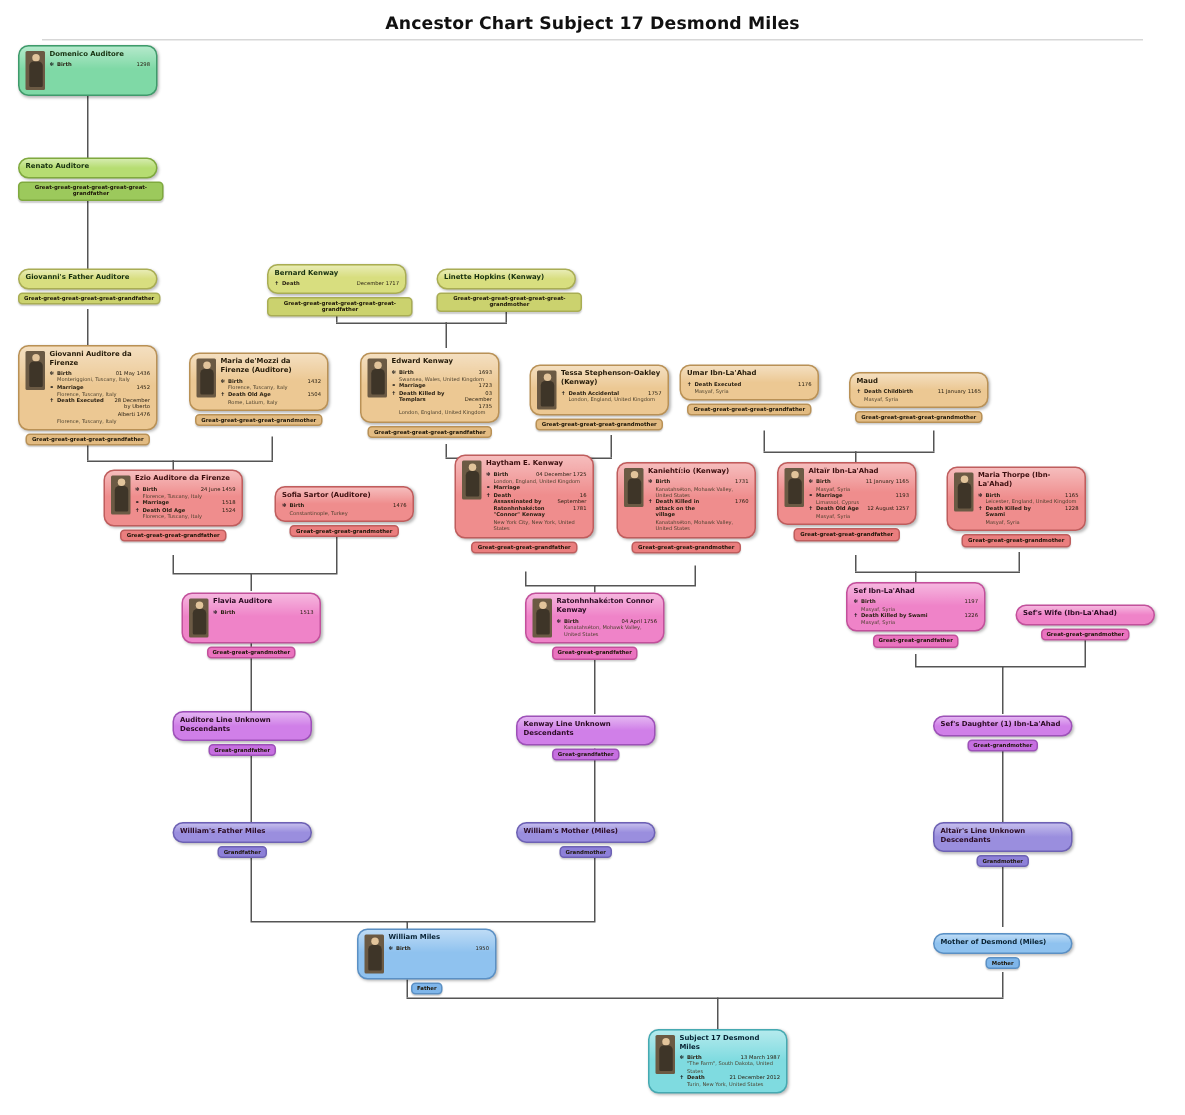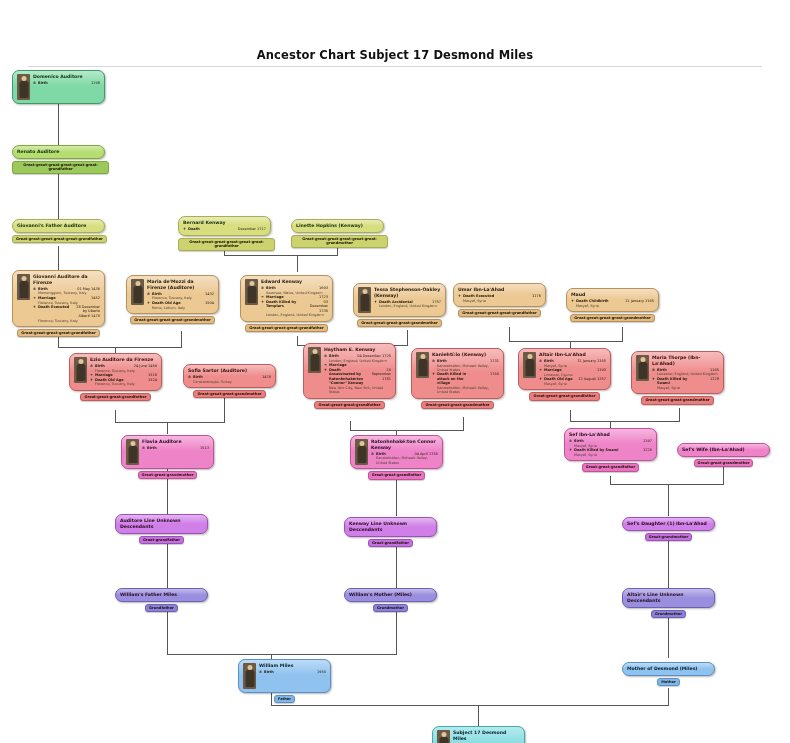--- a/index.html
+++ b/index.html
@@ -3,21 +3,21 @@
 <meta charset="utf-8">
 <style>
   html,body{margin:0;padding:0;}
   body{
     width:790px;height:743px;
     background:#ffffff;
     font-family:"DejaVu Sans","Liberation Sans",sans-serif;
     overflow:hidden;
     position:relative;
   }
-  #chart{position:relative;width:790px;height:559px;margin-top:40px;}
+  #chart{position:relative;width:790px;height:559px;}
 
   
   .page-title{
     position:absolute;left:0;top:8px;width:790px;
     text-align:center;
     font-size:11.5px;font-weight:bold;color:#111;
     letter-spacing:.1px;
   }
   .title-rule{
     position:absolute;left:28px;top:26px;width:734px;height:1px;

